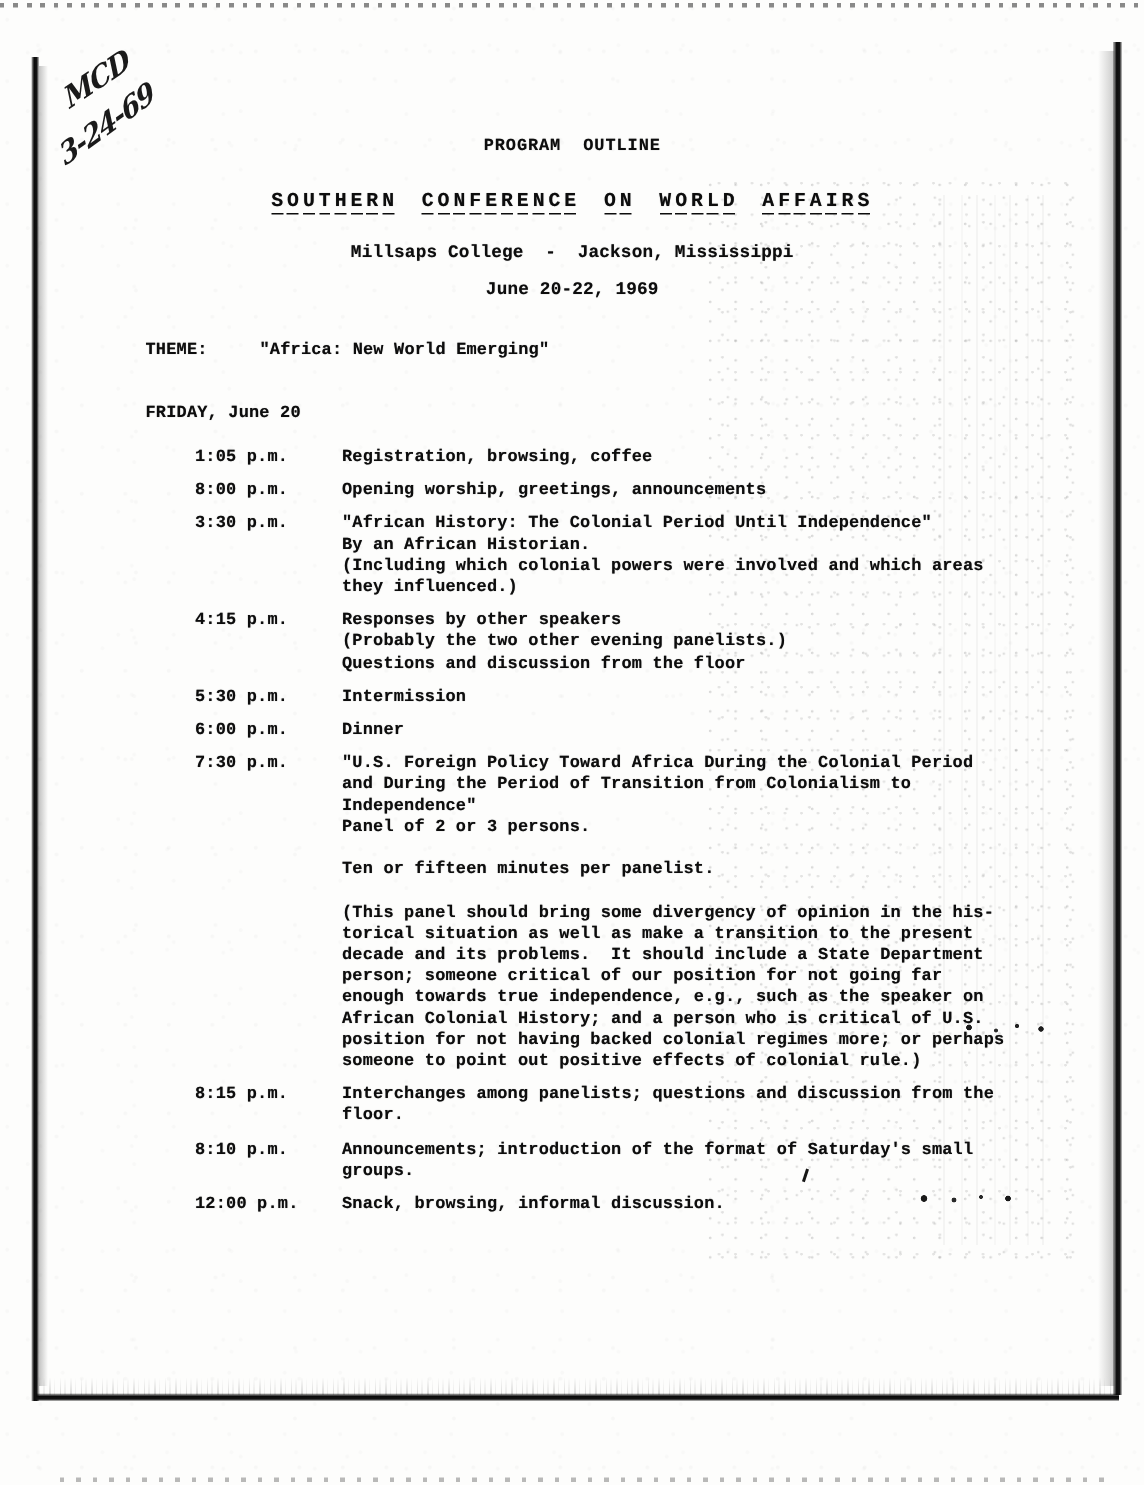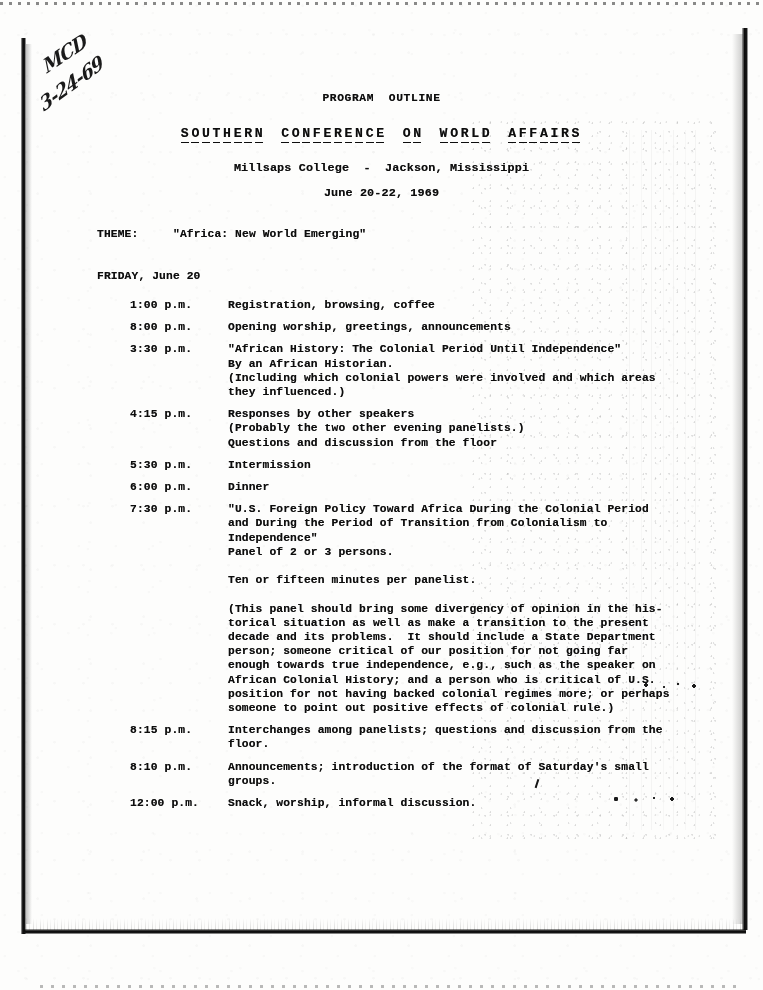--- a/index.html
+++ b/index.html
@@ -289,21 +289,21 @@
     <div class="doc-line" id="dates-line">June 20-22, 1969</div>
 
     <div class="doc-line" id="theme-label">THEME:</div>
 
     <div class="doc-line" id="theme-value">"Africa: New World Emerging"</div>
 
     <div class="doc-line" id="day-heading">FRIDAY, June 20</div>
 
     <div id="schedule">
         <div class="sched-row" style="top: 298px;">
-          <div class="sched-time">1:00 p.m.</div>
+          <div class="sched-time">1:05 p.m.</div>
           <div class="sched-desc"><div class="desc-para">Registration, browsing, coffee</div></div>
         </div>
         <div class="sched-row" style="top: 320.2px;">
           <div class="sched-time">8:00 p.m.</div>
           <div class="sched-desc"><div class="desc-para">Opening worship, greetings, announcements</div></div>
         </div>
         <div class="sched-row" style="top: 342.4px;">
           <div class="sched-time">3:30 p.m.</div>
           <div class="sched-desc"><div class="desc-para">"African History: The Colonial Period Until Independence"
 By an African Historian.
@@ -343,21 +343,21 @@
           <div class="sched-desc"><div class="desc-para">Interchanges among panelists; questions and discussion from the
 floor.</div></div>
         </div>
         <div class="sched-row" style="top: 759.6px;">
           <div class="sched-time">8:10 p.m.</div>
           <div class="sched-desc"><div class="desc-para">Announcements; introduction of the format of Saturday's small
 groups.</div></div>
         </div>
         <div class="sched-row" style="top: 796px;">
           <div class="sched-time">12:00 p.m.</div>
-          <div class="sched-desc"><div class="desc-para">Snack, worship, informal discussion.</div></div>
+          <div class="sched-desc"><div class="desc-para">Snack, browsing, informal discussion.</div></div>
         </div>
       </div>
 
     <div id="tick-mark"></div>
     <div id="flecks-a"></div>
     <div id="flecks-b"></div>
   </div>
 </div>
 
 </body></html>

